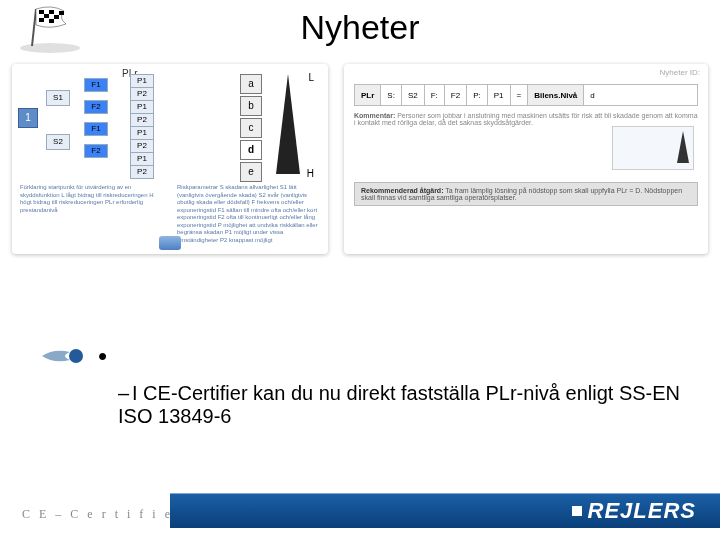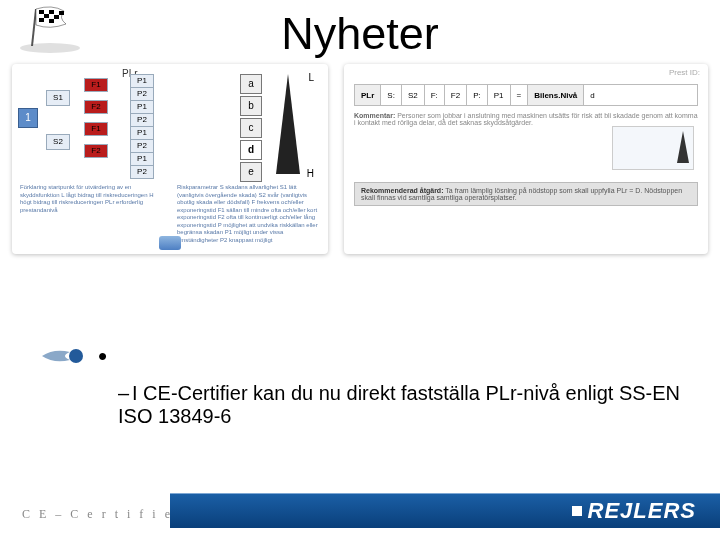--- a/index.html
+++ b/index.html
@@ -1,34 +1,34 @@
 <!DOCTYPE html>
 <html><head>
 <meta charset="utf-8">
 <style>
   html,body{margin:0;padding:0;width:720px;height:540px;background:#fff;font-family:Verdana,Geneva,sans-serif;color:#000;overflow:hidden}
   .slide{position:relative;width:720px;height:540px}
   .flag{position:absolute;left:14px;top:6px;width:72px;height:48px}
-  .title{position:absolute;left:0;right:0;top:8px;text-align:center;font-size:45px;font-weight:400}
+  .title{position:absolute;left:0;right:0;top:8px;text-align:center;font-size:34px;font-weight:400}
   .figs{position:absolute;left:12px;top:64px;right:12px;height:190px;display:flex;gap:16px}
   .card{background:#fff;border-radius:4px;box-shadow:0 1px 4px rgba(0,0,0,.25);padding:8px;flex:1;position:relative;overflow:hidden}
   .cardA{flex:0 0 300px}
   .cardB{flex:1}
 
   
   .a-top{position:absolute;left:110px;top:4px;font-size:10px;color:#333}
   .a-l{position:absolute;right:14px;top:8px;font-size:10px}
   .a-h{position:absolute;right:14px;top:104px;font-size:10px}
   .a-tri{position:absolute;right:28px;top:10px;width:0;height:0;border-left:12px solid transparent;border-right:12px solid transparent;border-bottom:100px solid #222}
   .a-col{position:absolute;right:66px;top:10px;display:flex;flex-direction:column;gap:2px}
   .a-col div{width:20px;height:18px;border:1px solid #777;font-size:10px;text-align:center;line-height:18px;background:#eee}
   .a-col .d{background:#fff;font-weight:bold}
   .a-one{position:absolute;left:6px;top:44px;width:18px;height:18px;background:#5d8cc9;border:1px solid #3a5f90;color:#fff;font-size:10px;text-align:center;line-height:18px}
   .a-s{position:absolute;left:34px;width:22px;height:14px;background:#e6edf6;border:1px solid #9ab;font-size:8px;text-align:center;line-height:14px}
-  .a-f{position:absolute;width:22px;height:12px;background:#b91c1c;border:1px solid #9ab;font-size:8px;text-align:center;line-height:12px}
+  .a-f{position:absolute;width:22px;height:12px;background:#3b82f6;border:1px solid #9ab;font-size:8px;text-align:center;line-height:12px}
   .a-p{position:absolute;left:118px;width:22px;height:12px;background:#e6edf6;border:1px solid #9ab;font-size:8px;text-align:center;line-height:12px}
   .a-text{position:absolute;left:8px;top:120px;right:8px;display:flex;gap:14px;font-size:6px;color:#5a7aa8;line-height:1.25}
   .a-text .col{flex:1}
   .a-btn{position:absolute;left:50%;bottom:4px;transform:translateX(-50%);width:22px;height:14px;background:linear-gradient(#8fb6e0,#4d7fc3);border-radius:3px}
 
   
   .b-title{position:absolute;right:8px;top:4px;font-size:8px;color:#aaa}
   .b-row{position:absolute;left:10px;top:20px;right:10px;height:20px;display:flex;border:1px solid #bbb}
   .b-row div{border-right:1px solid #bbb;font-size:8px;display:flex;align-items:center;justify-content:center;padding:0 6px;white-space:nowrap}
   .b-row .lab{background:#eee;font-weight:bold}
@@ -121,21 +121,21 @@
 F1 sällan till mindre ofta och/eller kort exponeringstid
 F2 ofta till kontinuerligt och/eller lång exponeringstid
 P  möjlighet att undvika riskkällan eller begränsa skadan
 P1 möjligt under vissa omständigheter
 P2 knappast möjligt</div>
       </div>
       <div class="a-btn"></div>
     </div>
 
     <div class="card cardB">
-      <div class="b-title">Prest ID:</div>
+      <div class="b-title">Nyheter ID:</div>
       <div class="b-row">
         <div class="lab">PLr</div>
         <div>S:</div>
         <div>S2</div>
         <div>F:</div>
         <div>F2</div>
         <div>P:</div>
         <div>P1</div>
         <div>=</div>
         <div class="lab">Bilens.Nivå</div>

